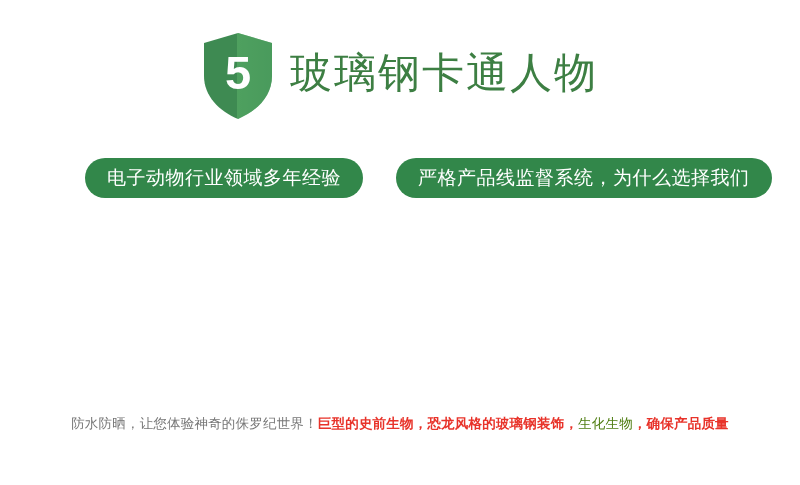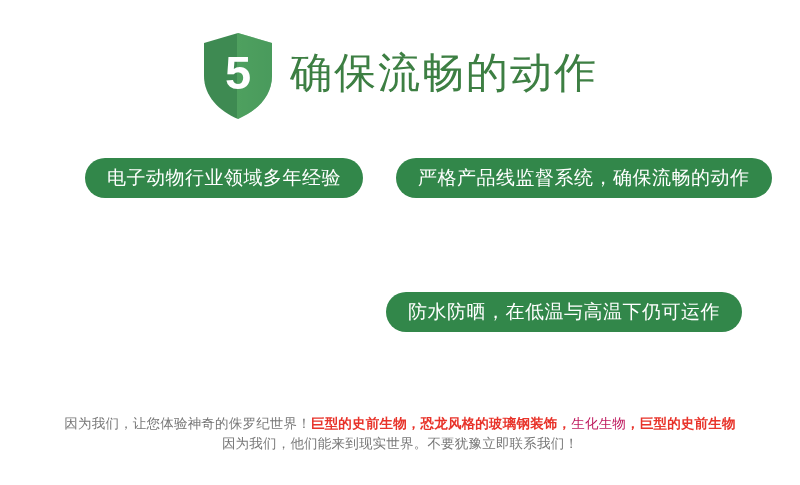--- a/index.html
+++ b/index.html
@@ -116,21 +116,21 @@
     text-align: center;
     font-size: 13.5px;
     line-height: 20px;
     color: #777777;
     letter-spacing: 0.2px;
   }
   .footer-line {
     white-space: nowrap;
   }
   .hl-red   { color: #e8332a; font-weight: bold; }
-  .hl-green { color: #be185d; }
+  .hl-green { color: #4d7c0f; }
 </style>
 </head>
 <body>
 
 <div class="page">
 
   <div class="header">
 
     <div class="shield-badge">
       <svg viewBox="0 0 72 88" xmlns="http://www.w3.org/2000/svg">
@@ -141,29 +141,27 @@
             <stop offset="48%" stop-color="#4fa05f"></stop>
             <stop offset="100%" stop-color="#44945a"></stop>
           </linearGradient>
         </defs>
         <path d="M36 1 L70 11 L70 44 C70 64 55 79 36 87 C17 79 2 64 2 44 L2 11 Z" fill="url(#shieldGrad)"></path>
         <path d="M36 1 L70 11 L70 44 C70 64 55 79 36 87 L36 1 Z" fill="#4fa05f" opacity="0.55"></path>
       </svg>
       <div class="shield-number">5</div>
     </div>
 
-    <div class="header-title">确保流畅的动作</div>
+    <div class="header-title">玻璃钢卡通人物</div>
   </div>
 
   <div class="pill-area">
     <div class="pill" id="pill-r1a">电子动物行业领域多年经验</div>
-    <div class="pill" id="pill-r1b">严格产品线监督系统，确保流畅的动作</div>
-    <div class="pill" id="pill-r3">防水防晒，在低温与高温下仍可运作</div>
+    <div class="pill" id="pill-r1b">严格产品线监督系统，为什么选择我们</div>
   </div>
 
   <div class="footer">
     <div class="footer-line">
-      <span>因为我们，让您体验神奇的侏罗纪世界！</span><span class="hl-red">巨型的史前生物，恐龙风格的玻璃钢装饰，</span><span class="hl-green">生化生物</span><span class="hl-red">，巨型的史前生物</span>
+      <span>防水防晒，让您体验神奇的侏罗纪世界！</span><span class="hl-red">巨型的史前生物，恐龙风格的玻璃钢装饰，</span><span class="hl-green">生化生物</span><span class="hl-red">，确保产品质量</span>
     </div>
-    <div class="footer-line">因为我们，他们能来到现实世界。不要犹豫立即联系我们！</div>
   </div>
 
 </div>
 
 </body></html>

